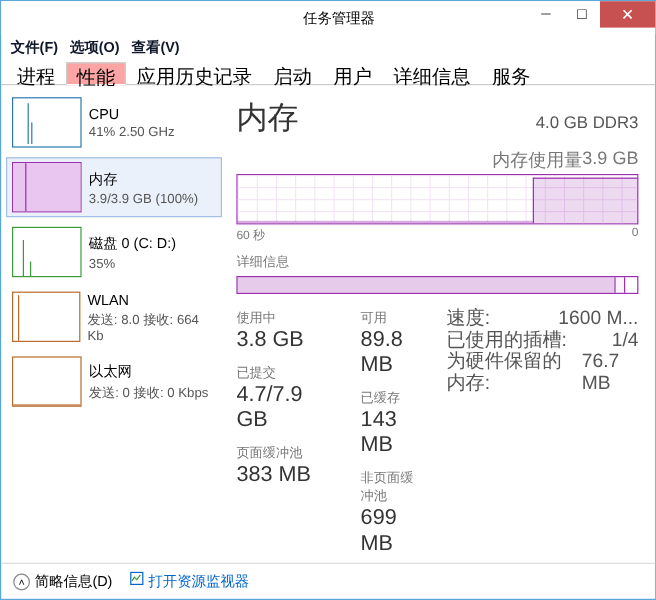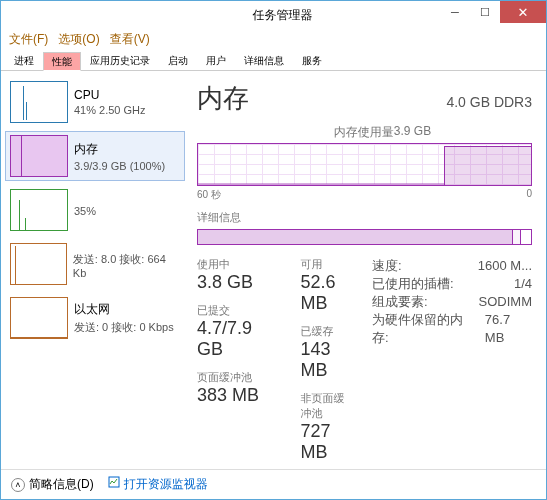--- a/index.html
+++ b/index.html
@@ -3,23 +3,23 @@
 <meta charset="utf-8">
 <style>
   * { box-sizing: border-box; margin: 0; padding: 0; font-family: "Microsoft YaHei", "Segoe UI", sans-serif; }
   body { background: #fff; width: 547px; height: 500px; overflow: hidden; }
   .window { width: 547px; height: 500px; border: 1px solid #5aa7d8; display: flex; flex-direction: column; background: #fff; }
   .titlebar { height: 28px; background: #fff; display: flex; align-items: center; justify-content: center; position: relative; padding-left: 18px; }
   .titlebar .title { font-size: 12px; color: #000; }
   .winbtns { position: absolute; right: 0; top: 0; display: flex; }
   .winbtn { width: 30px; height: 22px; display: flex; align-items: center; justify-content: center; font-size: 11px; color: #333; }
   .winbtn.close { width: 46px; background: #c75050; color: #fff; font-size: 13px; }
-  .menubar { height: 20px; display: flex; padding: 0 6px; font-size: 12px; color: #a16207; gap: 6px; align-items: center; }
+  .menubar { height: 20px; display: flex; padding: 0 6px; font-size: 12px; color: #0f172a; gap: 6px; align-items: center; font-weight: bold; }
   .menuitem { padding: 0 2px; }
-  .tabs { height: 22px; display: flex; border-bottom: 1px solid #ccc; padding: 0 4px; font-size: 10px; }
+  .tabs { height: 22px; display: flex; border-bottom: 1px solid #ccc; padding: 0 4px; font-size: 16px; }
   .tab { padding: 2px 8px; border: 1px solid transparent; color: #000; border-bottom: none; background: #fff; margin-top: 2px;}
   .tab.active { border: 1px solid #ccc; border-bottom: 1px solid #fff; position: relative; top: 1px; background: #fca5a5;}
   .body { flex: 1; display: flex; overflow: hidden; }
   .sidebar { width: 188px; display: flex; flex-direction: column; padding: 6px 4px; gap: 4px; }
   .sitem { display: flex; gap: 6px; padding: 4px 4px; border: 1px solid transparent; align-items: center; height: 50px;}
   .sitem.selected { background: #eaf1fb; border: 1px solid #a1bfe6; }
   .thumb { width: 58px; height: 42px; border: 1px solid; position: relative; background: #fff; }
   .thumb.cpu { border-color: #2a7ab0; }
   .thumb.mem { border-color: #9b2fae; }
   .thumb.disk { border-color: #3a9b3a; }
@@ -32,39 +32,39 @@
   .thumb.disk .dspike{position:absolute;left:8px;bottom:0;width:1px;height:30px;background:#3a9b3a;}
   .thumb.disk .dspike2{position:absolute;left:14px;bottom:0;width:1px;height:12px;background:#3a9b3a;}
   .thumb.wlan .wline{position:absolute;left:4px;bottom:0;width:1px;height:38px;background:#b86b2b;}
   .thumb.eth .eline{position:absolute;left:0;bottom:0;width:100%;height:1px;background:#b86b2b;}
   .sname { font-size: 12px; color: #000; }
   .sval { font-size: 11px; color: #555; margin-top:2px;}
   .content { flex: 1; padding: 6px 14px 6px 8px; display: flex; flex-direction: column; overflow:hidden;}
   .hdr { display: flex; justify-content: space-between; align-items: baseline; padding: 4px 0 8px; }
   .hdr .big { font-size: 26px; color: #333; font-weight: 400; }
   .hdr .sub { font-size: 14px; color: #555; }
-  .graph-label { font-size: 12px; color: #777; display: flex; justify-content: center; margin-bottom: 2px; margin-left: 36px; }
+  .graph-label { font-size: 15px; color: #777; display: flex; justify-content: flex-end; margin-bottom: 2px; margin-left: 36px; }
   .graph, .graph2 { border: 1px solid #9b2fae; width: 100%; position: relative; background: #fff; }
   .graph { height: 92px; }
   .graph2 { height: 32px; margin-top:4px;}
   .graph .grid, .graph2 .grid { position: absolute; inset: 0; background-image: linear-gradient(#f1dff6 1px, transparent 1px), linear-gradient(90deg, #f1dff6 1px, transparent 1px); background-size: 16px 10px; }
   .graph .fillarea { position: absolute; right: 0; top: 2px; width: 26%; height: calc(100% - 2px); background: rgba(155,47,174,0.18); border-left: 1px solid #9b2fae; border-top: 1px solid #9b2fae;}
   .graph .thin { position:absolute; left:0; bottom:0; right:26%; height:2px; background:rgba(155,47,174,0.4);}
   .graph2 .composition { position:absolute; inset:0; display:flex;}
   .graph2 .cseg { height:100%;}
   .graph2 .cseg.used{background:rgba(155,47,174,0.25);}
   .graph2 .cseg.mod{background:rgba(155,47,174,0.05);}
   .graph2 .cseg.line{width:1px;background:#9b2fae;}
   .xaxis { font-size: 10px; color: #777; display: flex; justify-content: space-between; padding-top:2px;}
   .section-label { font-size:11px; color:#777; margin-top:8px;}
   .stats { display: flex; gap: 40px; margin-top: 12px; }
   .statcol { display: flex; flex-direction: column; gap: 10px; }
   .stat .label { font-size: 11px; color: #777; }
   .stat .value { font-size: 18px; color: #333; }
-  .rightstats { font-size: 13px; color: #555; margin-top: 12px; }
+  .rightstats { font-size: 16px; color: #555; margin-top: 12px; }
   .rightstats .row { display: flex; justify-content: space-between; gap: 8px; line-height: 18px;}
   .footer { height: 30px; border-top: 1px solid #ddd; display: flex; align-items: center; padding: 0 10px; font-size: 12px; gap: 14px;}
   .footer .toggle { display:flex; align-items:center; gap:4px; color:#000;}
   .footer .chev { width:14px;height:14px;border:1px solid #888;border-radius:50%;display:flex;align-items:center;justify-content:center;font-size:9px;}
   .footer .link { color:#0066cc; display:flex; gap:4px;}
   .footer .linkicon { width:12px;height:12px; display:inline-block; }
   .footer .linkicon svg{width:12px;height:12px;}
   .maingrid{display:flex; gap:22px;}
   .leftstats{flex:1;}
   .rightcol{width:160px;}
@@ -119,28 +119,30 @@
           <div class="sname">内存</div>
           <div class="sval">3.9/3.9 GB (100%)</div>
         </div>
       </div>
       <div class="sitem">
         <div class="thumb disk">
             <div class="dspike"></div>
             <div class="dspike2"></div>
           </div>
         <div>
+          <div class="sname">磁盘 0 (C: D:)</div>
           <div class="sval">35%</div>
         </div>
       </div>
       <div class="sitem">
         <div class="thumb wlan">
             <div class="wline"></div>
           </div>
         <div>
+          <div class="sname">WLAN</div>
           <div class="sval">发送: 8.0 接收: 664 Kb</div>
         </div>
       </div>
       <div class="sitem">
         <div class="thumb eth">
             <div class="eline"></div>
           </div>
         <div>
           <div class="sname">以太网</div>
           <div class="sval">发送: 0 接收: 0 Kbps</div>
@@ -192,46 +194,42 @@
                 <div class="value">4.7/7.9 GB</div>
               </div>
               <div class="stat">
                 <div class="label">页面缓冲池</div>
                 <div class="value">383 MB</div>
               </div>
             </div>
             <div class="statcol">
               <div class="stat">
                 <div class="label">可用</div>
-                <div class="value">52.6 MB</div>
+                <div class="value">89.8 MB</div>
               </div>
               <div class="stat">
                 <div class="label">已缓存</div>
                 <div class="value">143 MB</div>
               </div>
               <div class="stat">
                 <div class="label">非页面缓冲池</div>
-                <div class="value">727 MB</div>
+                <div class="value">699 MB</div>
               </div>
             </div>
           </div>
         </div>
         <div class="rightcol">
           <div class="rightstats">
             <div class="row">
                 <span>速度:</span>
                 <span>1600 M...</span>
               </div>
             <div class="row">
                 <span>已使用的插槽:</span>
                 <span>1/4</span>
-              </div>
-            <div class="row">
-                <span>组成要素:</span>
-                <span>SODIMM</span>
               </div>
             <div class="row">
                 <span>为硬件保留的内存:</span>
                 <span>76.7 MB</span>
               </div>
           </div>
         </div>
       </div>
     </div>
   </div>

